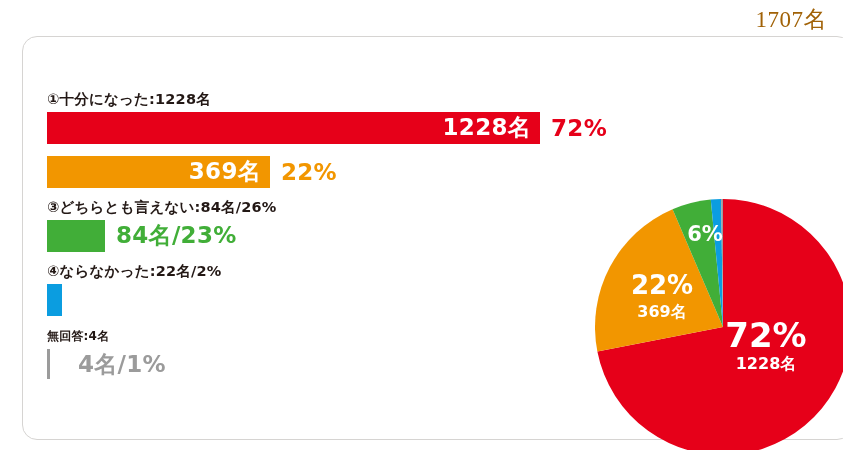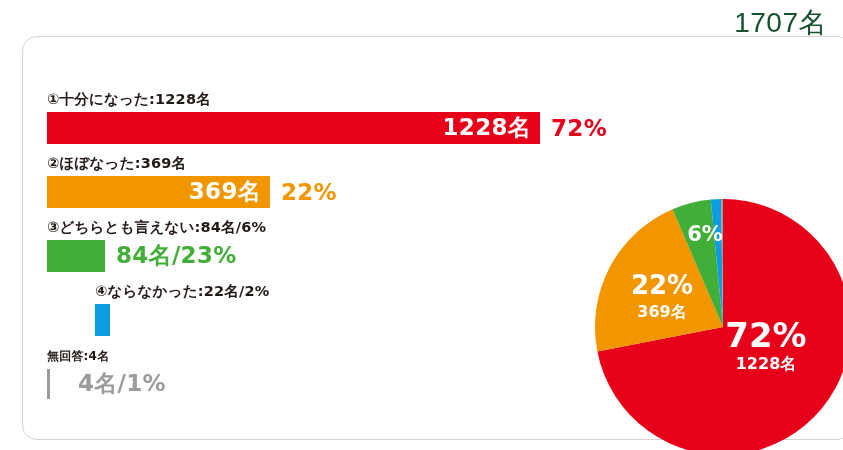--- a/index.html
+++ b/index.html
@@ -8,25 +8,25 @@
     background:#ffffff;
     font-family:"DejaVu Sans","Liberation Sans",sans-serif;
     overflow:hidden;
     position:relative;
   }
   #root{position:relative;width:843px;height:450px;}
 
   .total-label{
     position:absolute;
     right:16px;top:4px;
-    font-size:28px;
-    color:#14532d;
+    font-size:23px;
+    color:#a16207;
     letter-spacing:0.5px;
     font-weight:400;
-    font-family:Liberation Sans, sans-serif;
+    font-family:Liberation Serif, serif;
   }
 
   .card{
     position:absolute;
     left:22px;top:36px;
     width:830px;height:404px;
     box-sizing:border-box;
     border:1.5px solid #d6d4d2;
     border-radius:15px;
     background:#fff;
@@ -89,21 +89,21 @@
   .r3 .bar{width:58px;background:#41ae38;}
   .r3 .outbar{color:#41ae38;}
   .r4 .bar{width:15px;background:#0b9de0;}
   .r4 .outbar{color:#0b9de0;}
   .r5 .bar{width:3px;background:#9b9b9b;}
   .r5 .outbar{color:#9b9b9b;margin-left:17px;}
 
   .r1{margin-bottom:12px;}
   .r2{margin-bottom:12px;}
   .r3{margin-bottom:12px;}
-  .r4{margin-bottom:14px;margin-left:48px;}
+  .r4{margin-bottom:14px;}
 
   .r5 .row-label{font-size:12px;}
   .r5 .bar-line{height:34px;}
   .r5 .bar{height:30px;}
 
   
   .pie-wrap{
     position:absolute;
     left:572px;top:162px;
     width:256px;height:256px;
@@ -134,31 +134,30 @@
         <div class="row-label">①十分になった:1228名</div>
         <div class="bar-line">
           <div class="bar">
             <span class="inbar">1228名</span>
           </div>
           <span class="outbar">72%</span>
         </div>
       </div>
 
       <div class="row r2">
-        <div class="row-label">②ほぼなった:369名</div>
         <div class="bar-line">
           <div class="bar">
             <span class="inbar">369名</span>
           </div>
           <span class="outbar">22%</span>
         </div>
       </div>
 
       <div class="row r3">
-        <div class="row-label">③どちらとも言えない:84名/6%</div>
+        <div class="row-label">③どちらとも言えない:84名/26%</div>
         <div class="bar-line">
           <div class="bar">
             <span class="inbar"></span>
           </div>
           <span class="outbar">84名/23%</span>
         </div>
       </div>
 
       <div class="row r4">
         <div class="row-label">④ならなかった:22名/2%</div>

